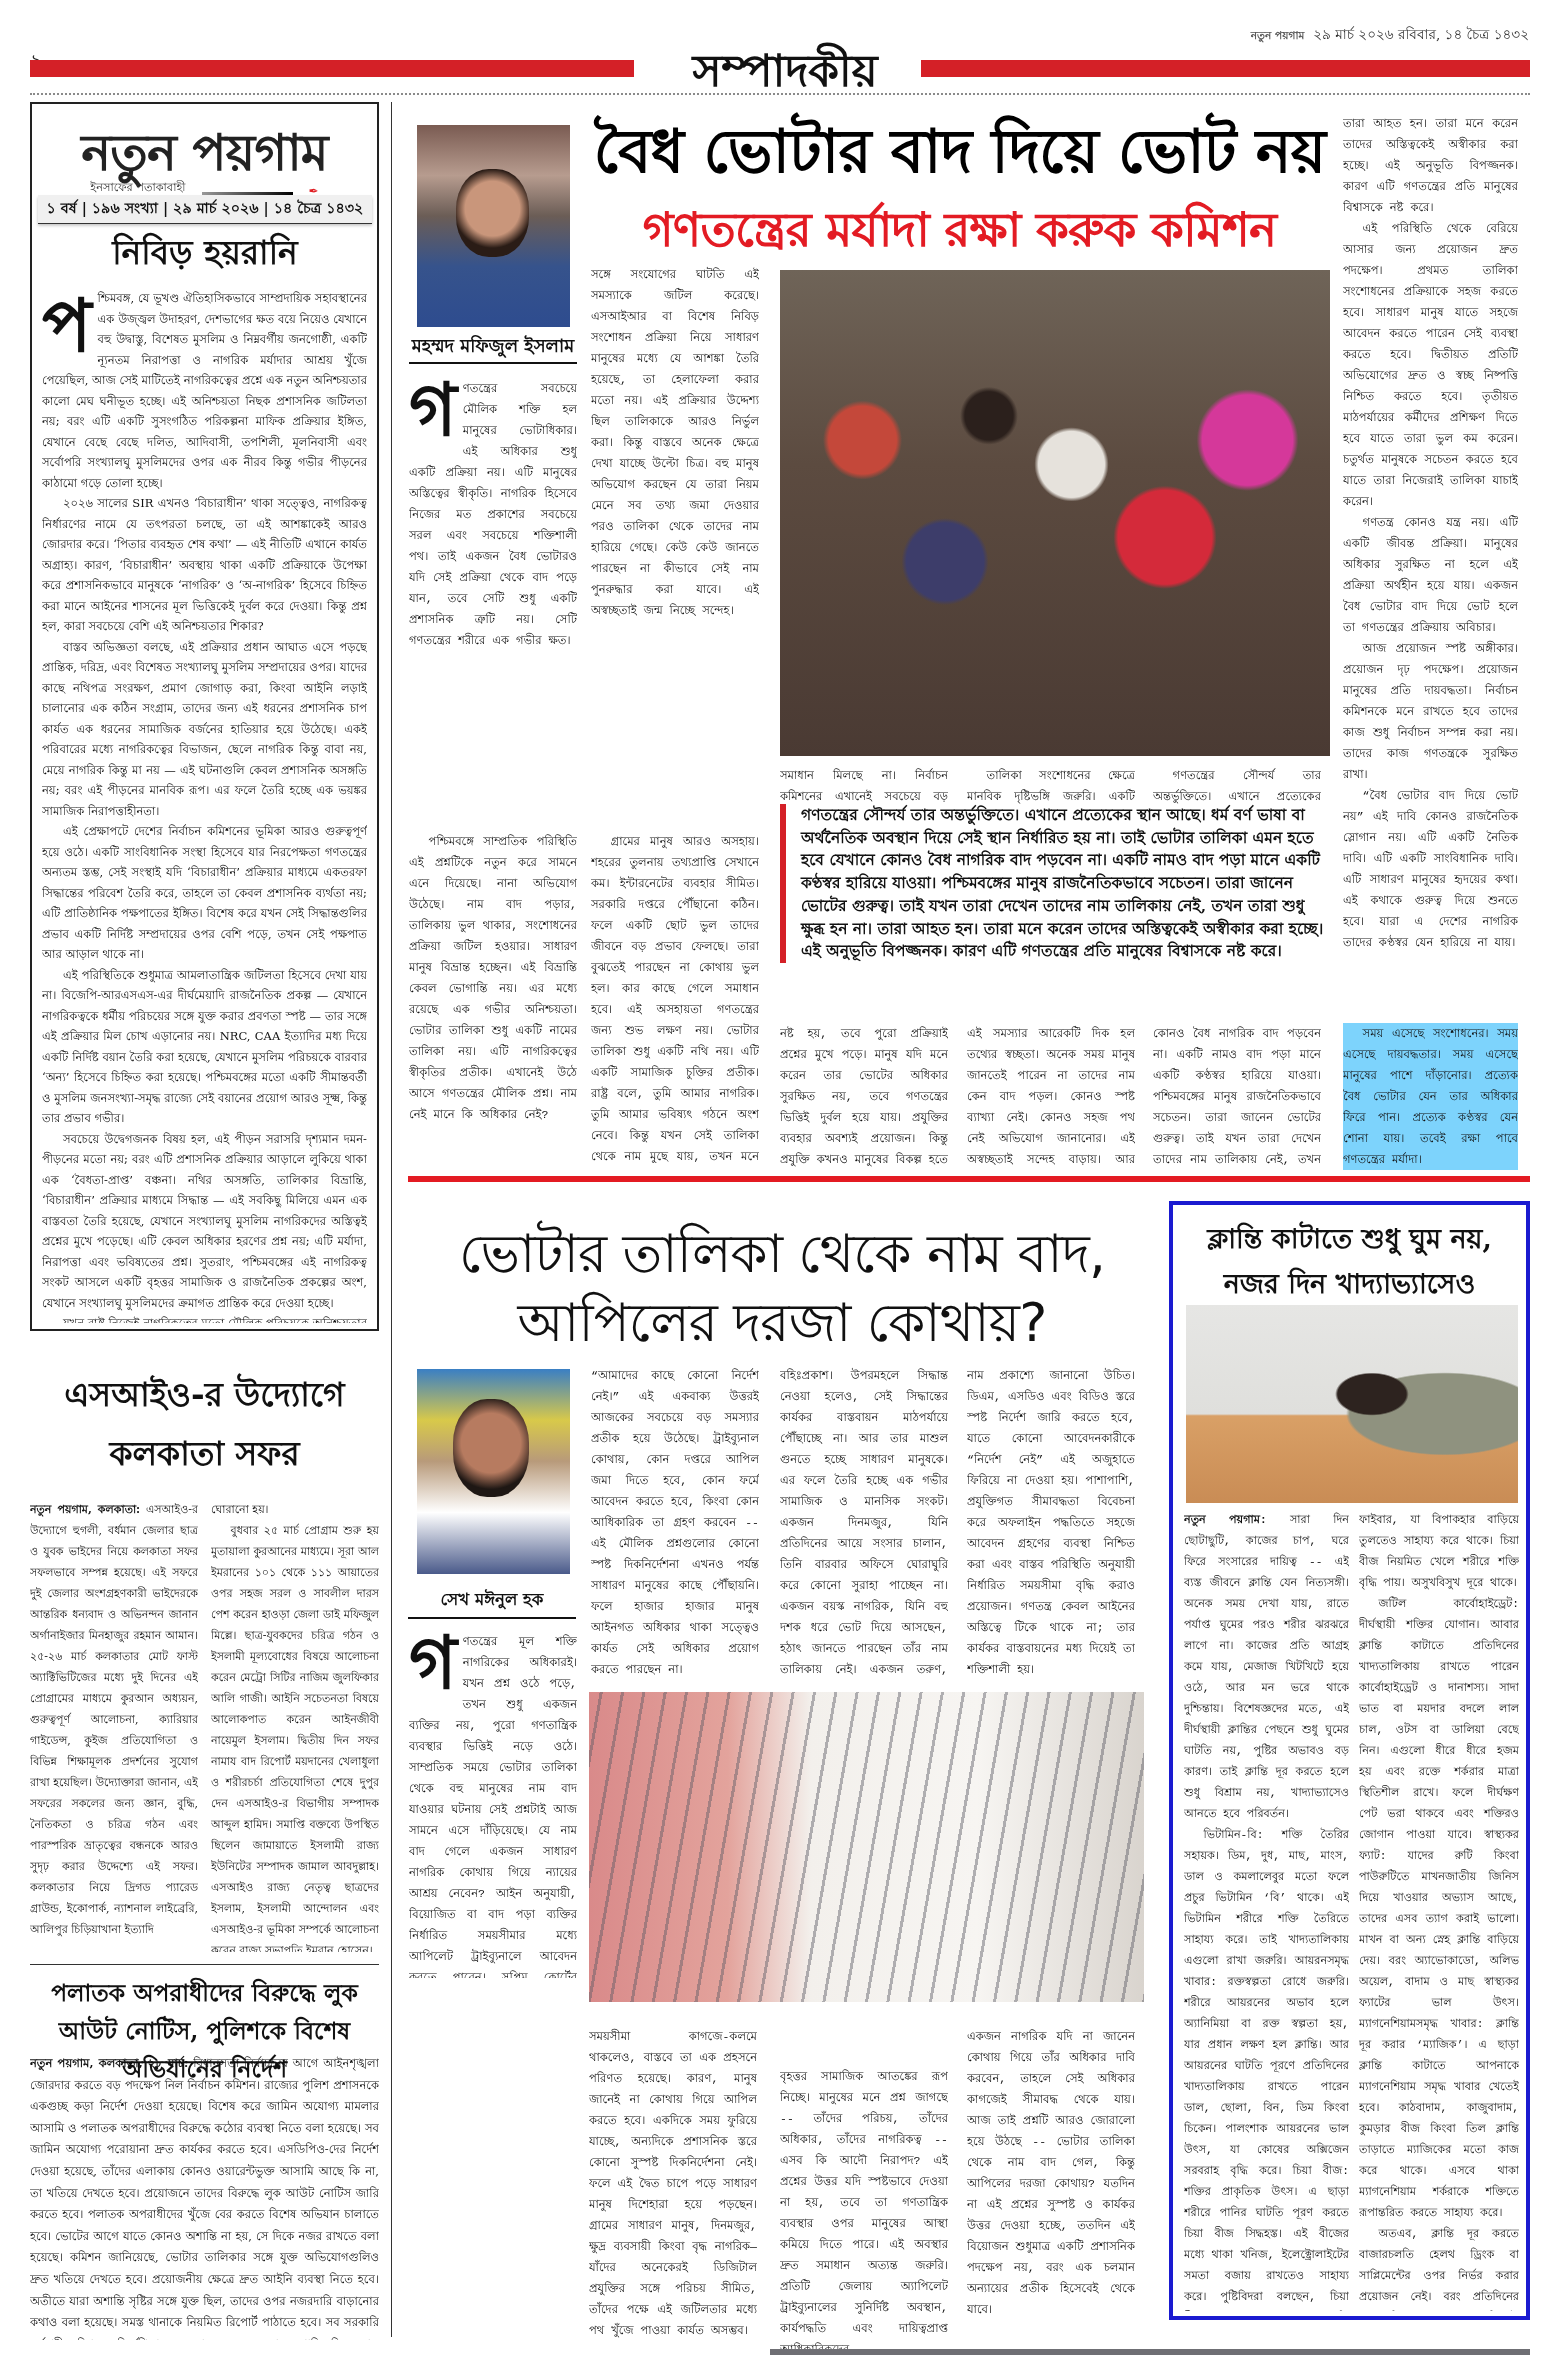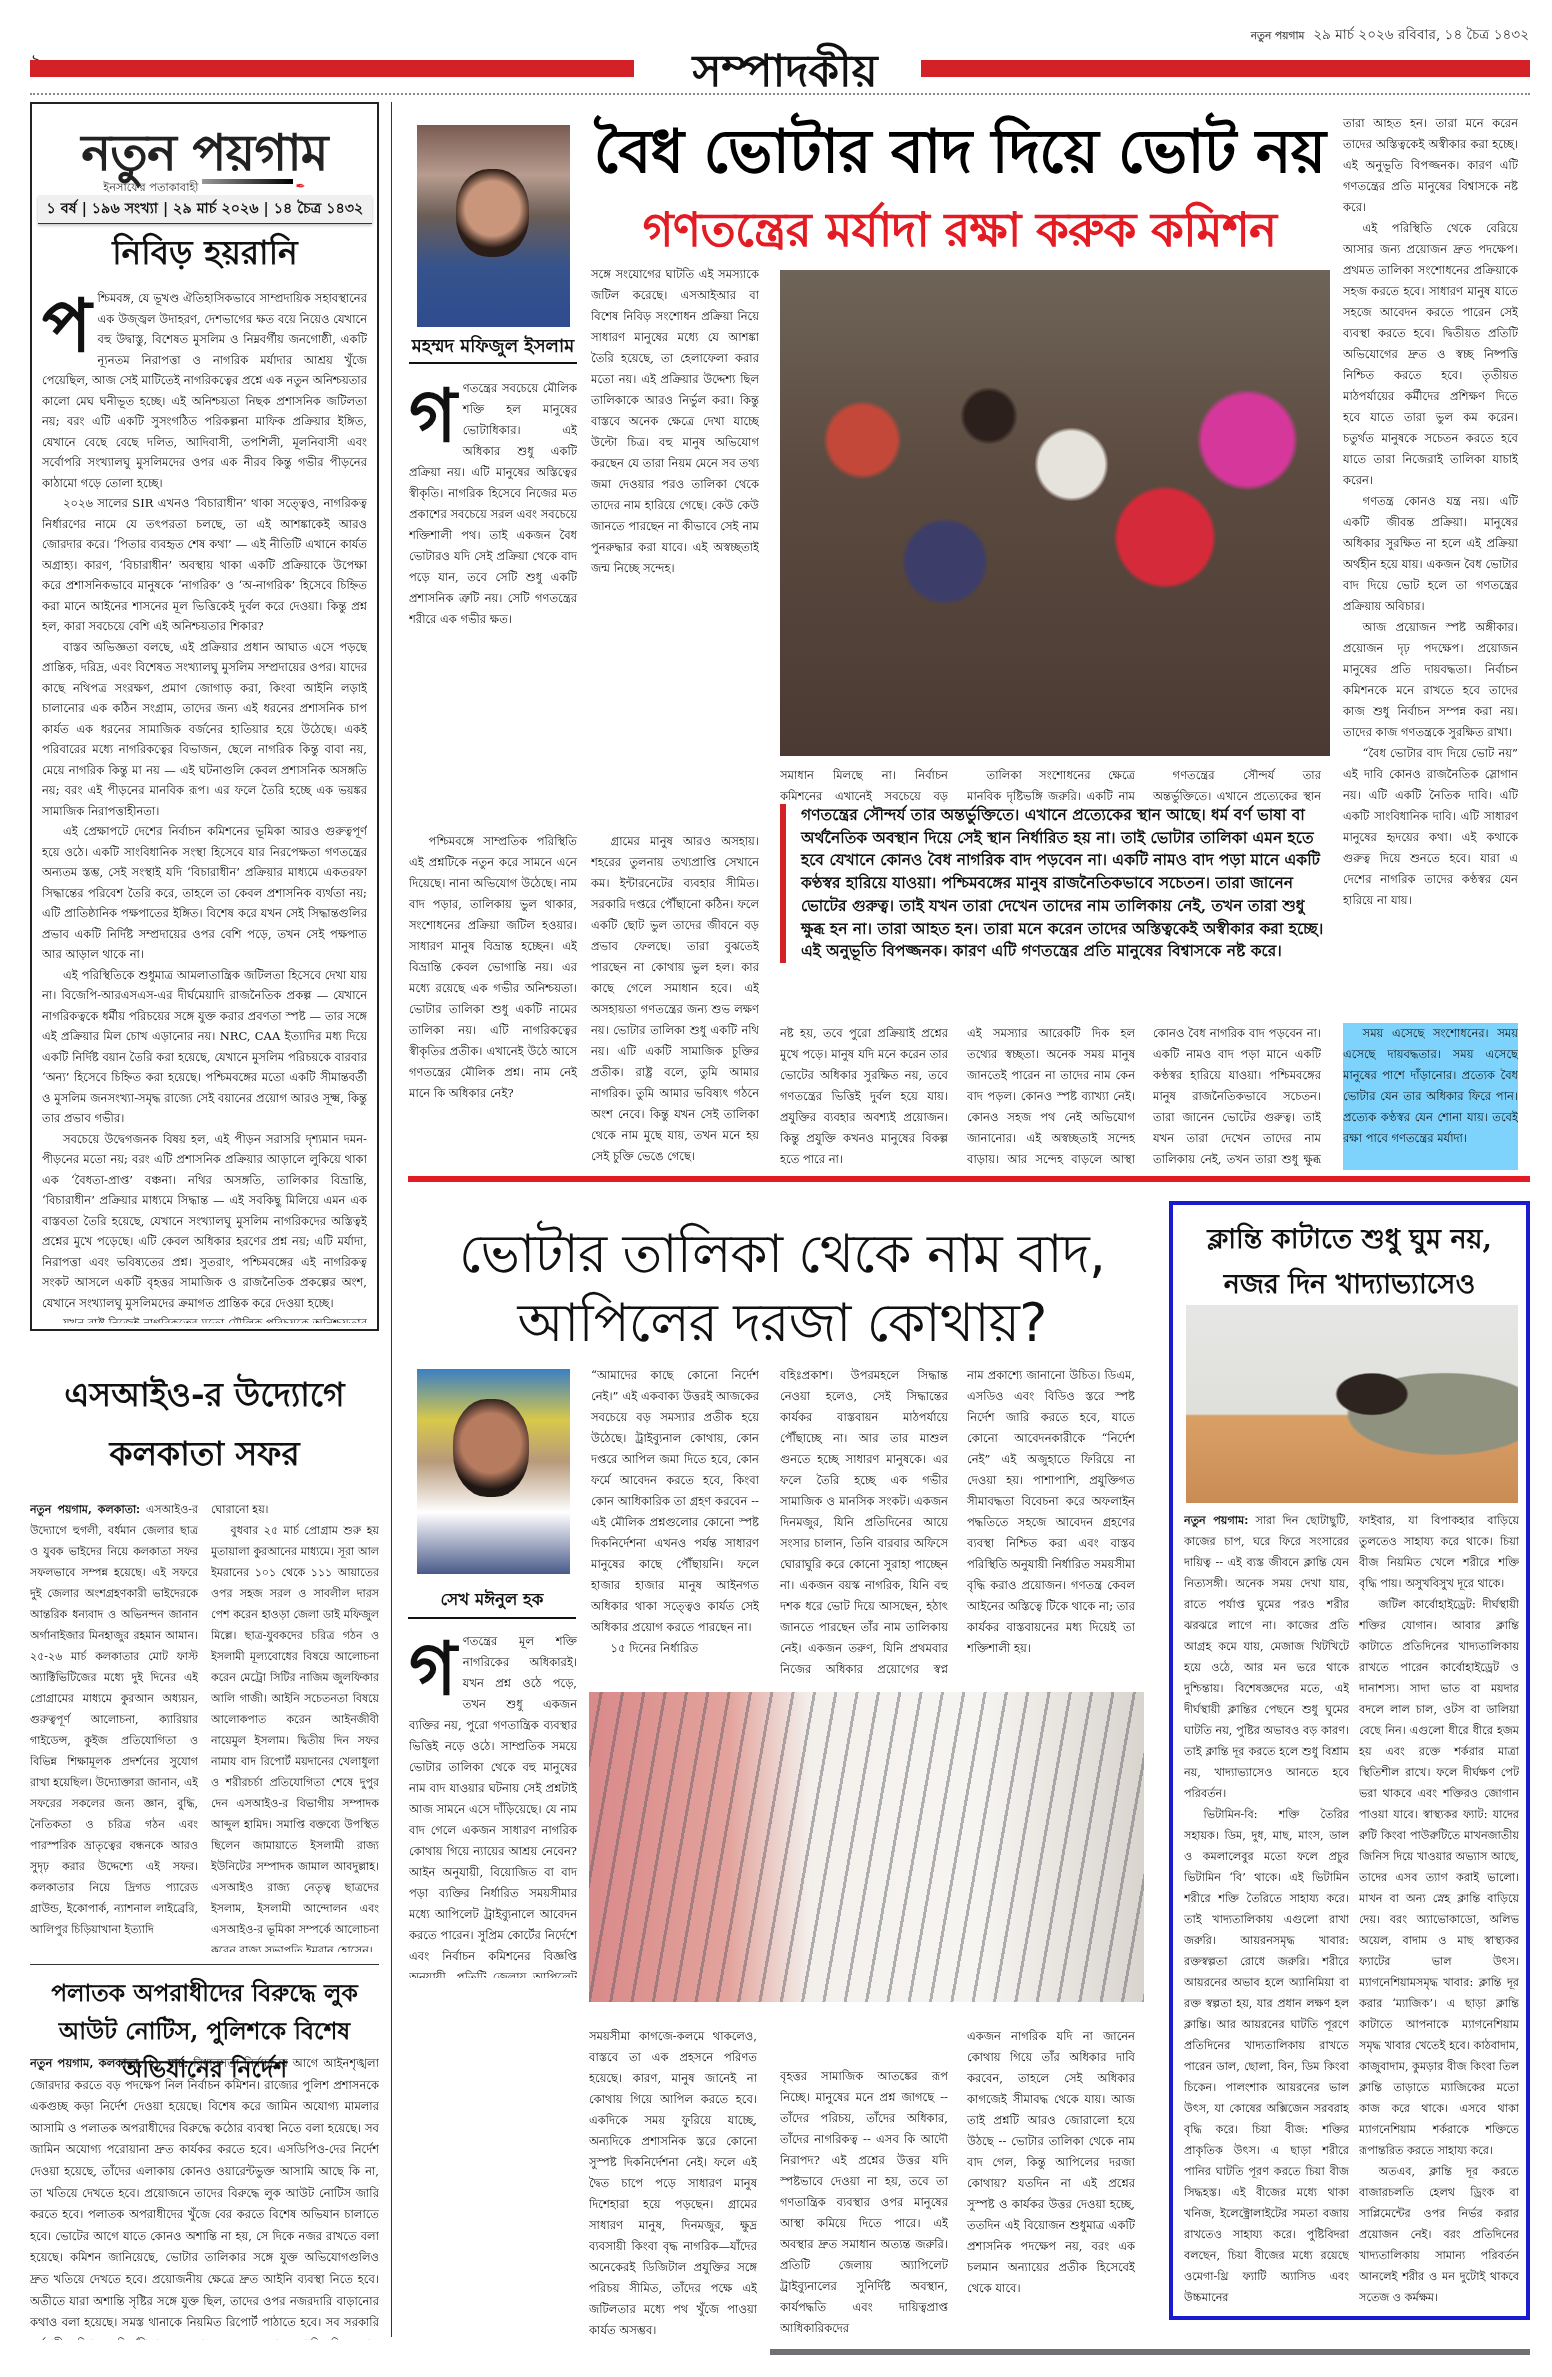--- a/index.html
+++ b/index.html
@@ -12,32 +12,32 @@
   .band { top: 60px; height: 16.6px; background: #d42027; }
   .band-l { left: 30px; width: 604px; }
   .band-r { left: 921px; width: 1375px; right: 22.7px; width: auto; }
   .section-title { left: 649px; top: 44px; width: 272px; text-align: center; font-size: 44px; font-weight: bold; color: #111; line-height: 54px; font-family: "DejaVu Sans", sans-serif; }
   .dots { left: 30px; right: 22.7px; top: 93px; height: 3px; border-top: 2.3px dotted #8a8a8a; }
 
   
   .ed-box { left: 30px; top: 102px; width: 349px; height: 1229px; border: 2.3px solid #222; }
   .masthead { left: 42px; top: 127px; width: 325px; text-align: center; }
   .masthead .logo { font-size: 50px; font-weight: 900; letter-spacing: -0.8px; color: #222; font-family: "DejaVu Sans", sans-serif; line-height: 53px; }
-  .masthead .tag { font-size: 11.3px; color: #333; margin-top: -1.5px; display: flex; align-items: flex-start; justify-content: center; gap: 3px; }
+  .masthead .tag { font-size: 11.3px; color: #333; margin-top: -1.5px; display: flex; align-items: flex-end; justify-content: center; gap: 16px; }
   .masthead .tag .bar { display: inline-block; width: 91px; height: 5.3px; background: linear-gradient(90deg,#999,#000); }
   .masthead .tag .nib { color: #e01e24; font-size: 12px; }
   .issue-line { left: 38px; top: 195px; width: 334px; height: 29px; background: #f0f0f0; border-bottom: 1.5px solid #333; box-shadow: 0 2.3px 3px rgba(0,0,0,.25); font-size: 14.3px; text-align: center; line-height: 27px; font-weight: bold; }
   .ed-title { left: 38px; top: 228px; width: 334px; text-align: center; font-size: 33px; line-height: 50px; font-weight: bold; }
   .ed-body { left: 42px; top: 288px; width: 325px; font-size: 11.5px; line-height: 20.5px; text-align: justify; }
   .ed-body p { text-indent: 21px; }
   .ed-body p.first { text-indent: 0; }
   .dropcap { float: left; font-size: 73px; line-height: 69px; font-weight: 900; margin: 3px 6px 0 0; }
 
   .body-text { font-size: 11.5px; line-height: 21px; text-align: justify; }
-  .body-text p { text-indent: 19.6px; }
+  .body-text p { text-indent: 19.6px; font-family: Liberation Mono, monospace; }
   .body-text p.noindent { text-indent: 0; }
 
   .siohead { left: 30px; top: 1365px; width: 349px; text-align: center; font-size: 33px; line-height: 59px; font-weight: bold; }
   .sio-col { top: 1499px; width: 168px; font-size: 11px; line-height: 21px; text-align: justify; }
   .sio-c1 { left: 30px; } .sio-c2 { left: 211px; }
   .kicker { font-weight: bold; }
   .hr-left { left: 30px; top: 1964px; width: 349px; border-top: 1.5px solid #333; }
   .lookhead { left: 30px; top: 1974px; width: 349px; text-align: center; font-size: 23.4px; line-height: 38px; font-weight: bold; }
   .look-body { left: 30px; top: 2053px; width: 349px; font-size: 11.5px; line-height: 21.6px; text-align: justify; }
   .vrule { left: 391px; top: 102px; height: 2235px; border-left: 1.5px solid #333; }

